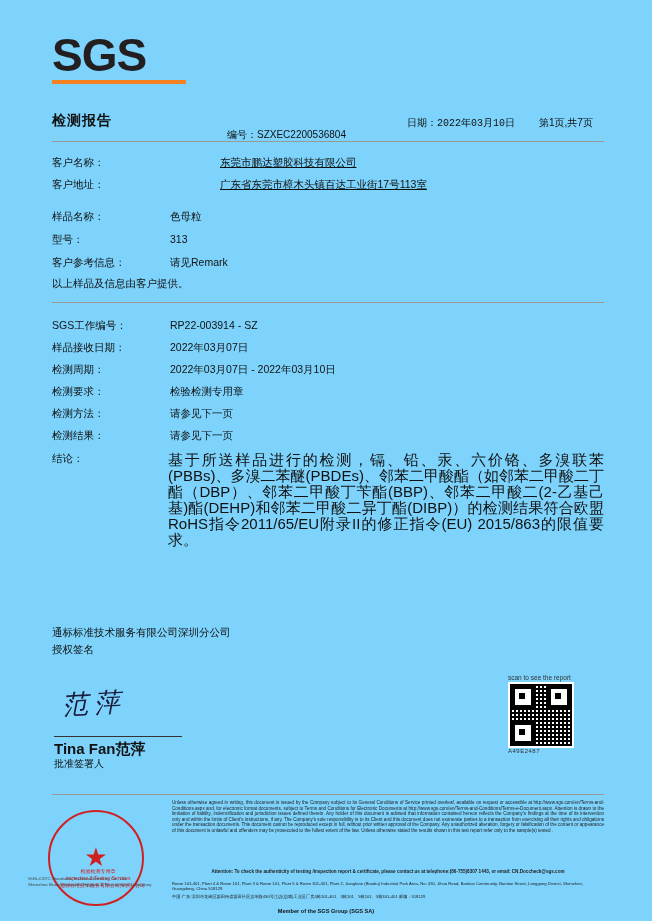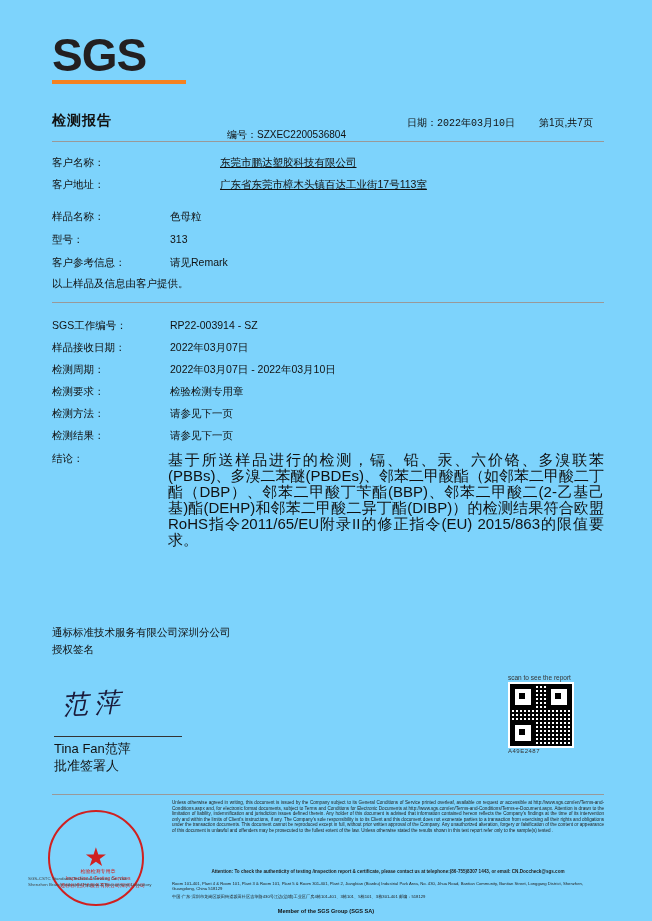--- a/index.html
+++ b/index.html
@@ -178,28 +178,29 @@
     position: absolute;
     left: 54px;
     top: 736px;
     width: 128px;
     border-top: 1px solid #333;
   }
   .sig-name {
     position: absolute;
     left: 54px;
     top: 740px;
-    font-size: 13px;
-    color: #111;
+    font-size: 15px;
+    color: #111;
+    font-weight: bold;
   }
   .sig-role {
     position: absolute;
     left: 54px;
     top: 757px;
-    font-size: 13px;
+    font-size: 10px;
     color: #111;
   }
 
   
   .qr-caption {
     position: absolute;
     left: 508px;
     top: 674px;
     font-size: 6.5px;
     color: #333;

